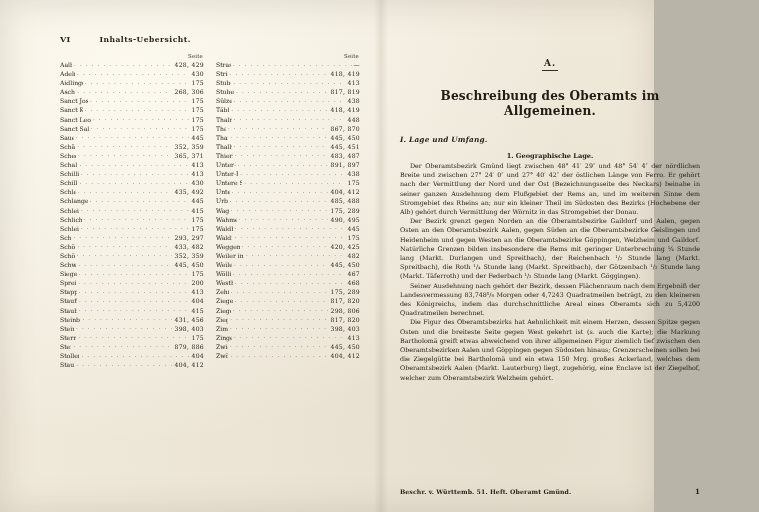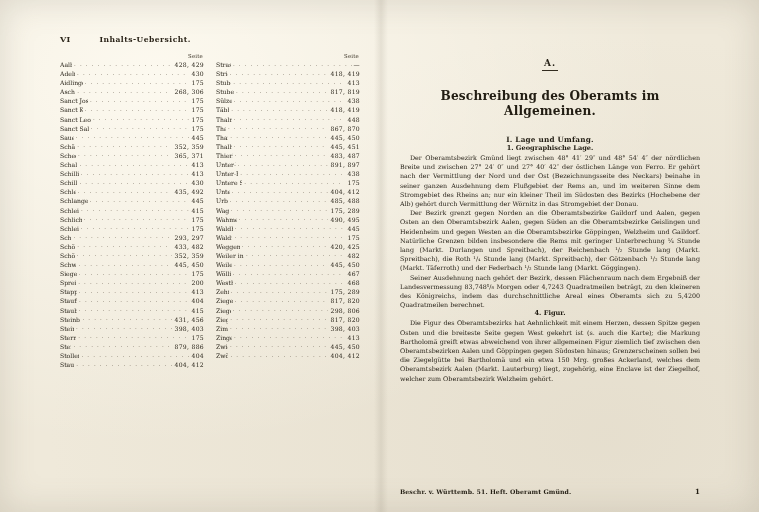--- a/index.html
+++ b/index.html
@@ -8,21 +8,21 @@
     background: #b9b4a8;
   }
   body {
     width: 759px;
     height: 512px;
     overflow: hidden;
     font-family: "DejaVu Serif", serif;
   }
   .page {
     position: relative;
-    width: 759px;
+    width: 654px;
     height: 512px;
     background: #efe9da;
     background-image:
       radial-gradient(ellipse at 20% 15%, rgba(255,252,243,0.85) 0%, rgba(239,233,218,0) 60%),
       radial-gradient(ellipse at 80% 85%, rgba(222,214,196,0.55) 0%, rgba(239,233,218,0) 65%);
   }
   
   .spine {
     position: absolute;
     left: 374px;
@@ -141,30 +141,32 @@
   .chapter-title {
     text-align: center;
     font-family: "DejaVu Serif", serif;
     font-weight: bold;
     font-size: 12.5px;
     letter-spacing: 0.2px;
     margin-top: 17px;
     transform: scaleX(0.97);
   }
   .subhead {
-    text-align: center;
+    text-align: left;
     font-weight: bold;
     font-size: 7.3px;
     margin-top: 17px;
     letter-spacing: 0.2px;
+    font-style: italic;
   }
   .num-head {
     text-align: center;
     font-weight: bold;
     font-size: 6.6px;
+    margin-top: 8px;
     margin-bottom: 1px;
   }
   .para {
     font-size: 6.35px;
     line-height: 9.2px;
     text-align: justify;
     text-justify: inter-word;
     margin: 0;
     text-indent: 10px;
     hyphens: auto;
@@ -555,21 +557,20 @@
 
     <div class="chapter-title">Beschreibung des Oberamts im Allgemeinen.</div>
 
     <div class="subhead">I. Lage und Umfang.</div>
 
     <div id="sections">
         <div class="num-head">1. Geographische Lage.</div>
         <p class="para">Der Oberamtsbezirk Gmünd liegt zwischen 48° 41′ 29″ und 48° 54′ 4″ der nördlichen Breite und zwischen 27° 24′ 0″ und 27° 40′ 42″ der östlichen Länge von Ferro. Er gehört nach der Vermittlung der Nord und der Ost (Bezeichnungsseite des Neckars) beinahe in seiner ganzen Ausdehnung dem Flußgebiet der Rems an, und im weiteren Sinne dem Stromgebiet des Rheins an; nur ein kleiner Theil im Südosten des Bezirks (Hochebene der Alb) gehört durch Vermittlung der Wörnitz in das Stromgebiet der Donau.</p>
         <p class="para">Der Bezirk grenzt gegen Norden an die Oberamtsbezirke Gaildorf und Aalen, gegen Osten an den Oberamtsbezirk Aalen, gegen Süden an die Oberamtsbezirke Geislingen und Heidenheim und gegen Westen an die Oberamtsbezirke Göppingen, Welzheim und Gaildorf. Natürliche Grenzen bilden insbesondere die Rems mit geringer Unterbrechung ¼ Stunde lang (Markt. Durlangen und Spreitbach), der Reichenbach ¹/₂ Stunde lang (Markt. Spreitbach), die Roth ¹/₄ Stunde lang (Markt. Spreitbach), der Götzenbach ¹/₂ Stunde lang (Markt. Täferroth) und der Federbach ¹/₂ Stunde lang (Markt. Göggingen).</p>
         <p class="para">Seiner Ausdehnung nach gehört der Bezirk, dessen Flächenraum nach dem Ergebniß der Landesvermessung 83,748⁵/₈ Morgen oder 4,7243 Quadratmeilen beträgt, zu den kleineren des Königreichs, indem das durchschnittliche Areal eines Oberamts sich zu 5,4200 Quadratmeilen berechnet.</p>
-        <div class="num-head">4. Figur.</div>
         <p class="para">Die Figur des Oberamtsbezirks hat Aehnlichkeit mit einem Herzen, dessen Spitze gegen Osten und die breiteste Seite gegen West gekehrt ist (s. auch die Karte); die Markung Bartholomä greift etwas abweichend von ihrer allgemeinen Figur ziemlich tief zwischen den Oberamtsbezirken Aalen und Göppingen gegen Südosten hinaus; Grenzerscheinen sollen bei die Ziegelgütte bei Bartholomä und ein etwa 150 Mrg. großes Ackerland, welches dem Oberamtsbezirk Aalen (Markt. Lauterburg) liegt, zugehörig, eine Enclave ist der Ziegelhof, welcher zum Oberamtsbezirk Welzheim gehört.</p>
       </div>
 
     <div class="footer">
       <span>Beschr. v. Württemb. 51. Heft. Oberamt Gmünd.</span>
       <span class="pg">1</span>
     </div>
   </div>
 
   <div class="edge-shadow"></div>

